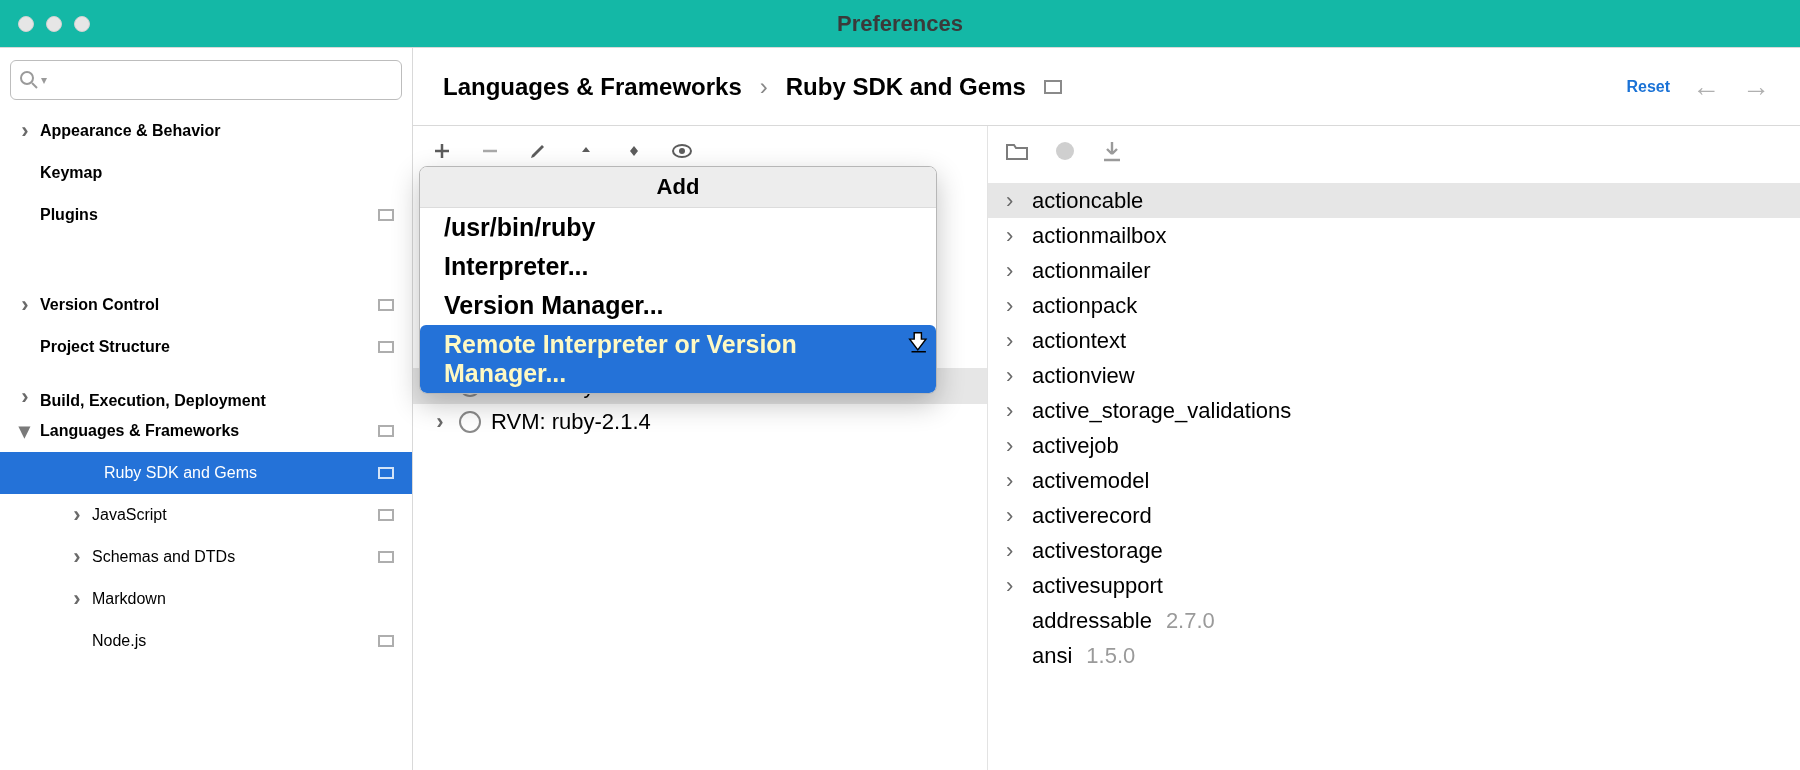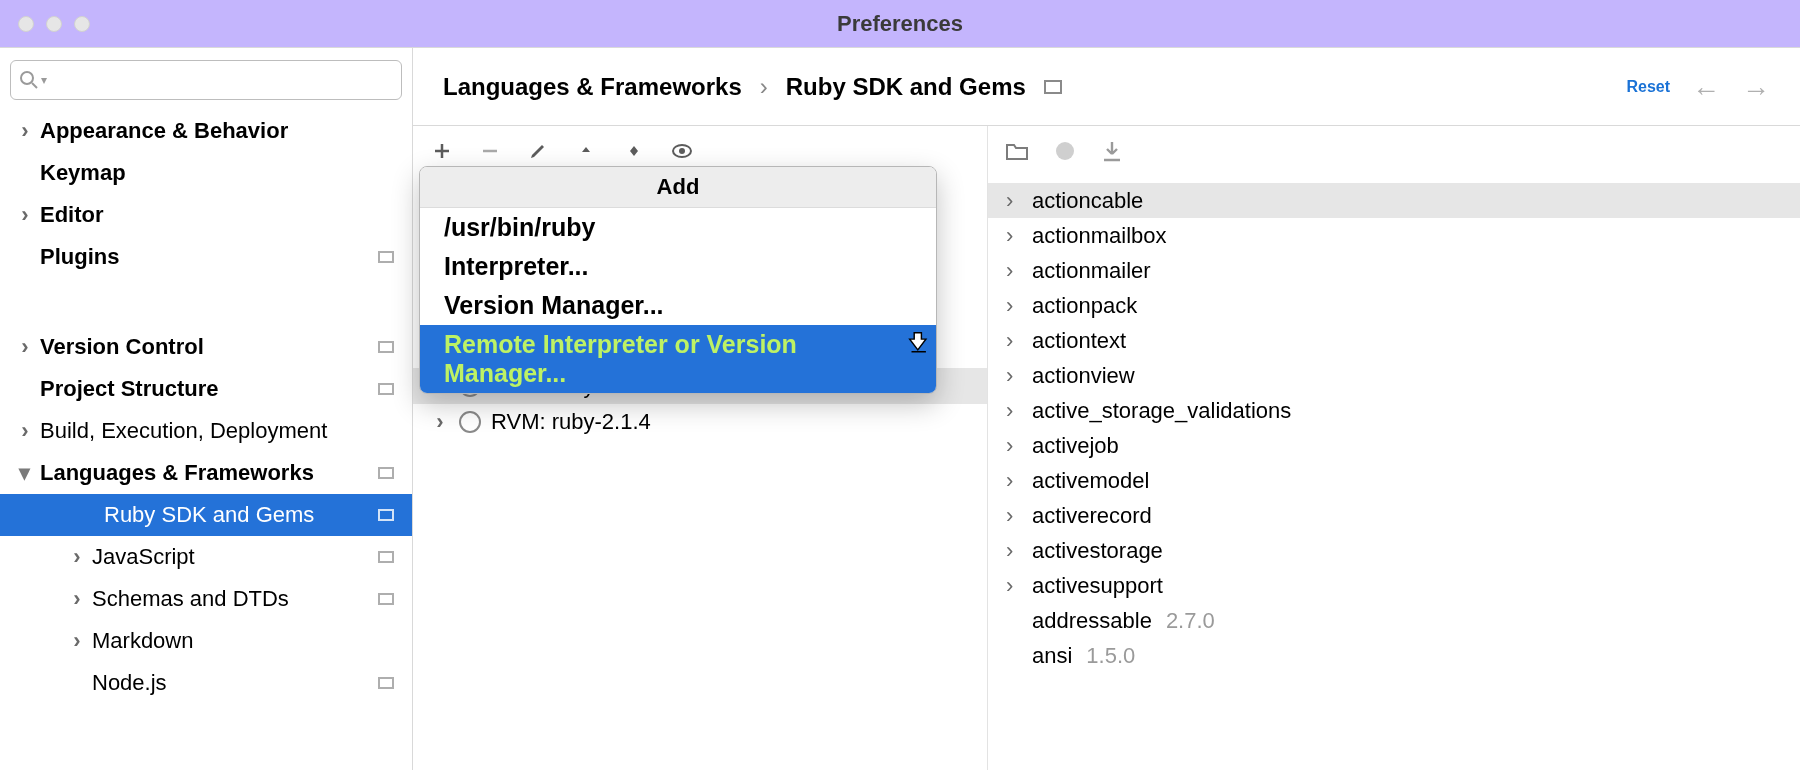--- a/index.html
+++ b/index.html
@@ -7,21 +7,21 @@
       font-family: -apple-system, BlinkMacSystemFont, "Segoe UI", sans-serif;
       font-size: 21px;
       color: #000;
       background: #fff;
       width: 1800px;
       height: 770px;
       overflow: hidden;
     }
     .titlebar {
       height: 48px;
-      background: #c4b5fd;
+      background: #14b8a6;
       border-bottom: 1px solid #d9d9d9;
       display: flex;
       align-items: center;
       position: relative;
     }
     .traffic-lights {
       display: flex;
       gap: 12px;
       padding-left: 18px;
     }
@@ -57,21 +57,21 @@
       display: flex;
       align-items: center;
       border: 1px solid #bdbdbd;
       border-radius: 6px;
       height: 40px;
       padding: 0 8px;
       margin-bottom: 10px;
     }
     .searchbox svg { flex-shrink: 0; }
     .tree {
-      font-size: 22px;
+      font-size: 16px;
       font-weight: 600;
     }
     .tree-row {
       display: flex;
       align-items: center;
       height: 42px;
       padding-left: 6px;
       position: relative;
       cursor: default;
     }
@@ -201,21 +201,22 @@
       font-size: 22px;
       padding: 7px 0;
       border-bottom: 1px solid #dcdcdc;
     }
     .popup-item {
       font-size: 25px;
       padding: 5px 24px;
     }
     .popup-item.selected {
       background: #2472d8;
-      color: #bef264;
+      color: #fef9c3;
+      border-radius: 6px;
     }
     .cursor {
       position: absolute;
       left: 494px;
       top: 205px;
       z-index: 20;
       color: #000;
       font-size: 26px;
     }
 
@@ -264,39 +265,35 @@
     <div class="tree" id="tree">
         <div class="tree-row" style="font-weight: 700;">
           <span class="chevron right"></span>
           <span class="label">Appearance &amp; Behavior</span>
         </div>
         <div class="tree-row" style="font-weight: 700;">
           <span class="chevron none"></span>
           <span class="label">Keymap</span>
         </div>
         <div class="tree-row" style="font-weight: 700;">
-          <span class="chevron right"></span>
-          <span class="label">Editor</span>
-        </div>
-        <div class="tree-row" style="font-weight: 700;">
           <span class="chevron none"></span>
           <span class="label">Plugins</span>
           <span class="box-icon"></span>
         </div>
         <div class="tree-row" style="font-weight: 700; margin-top: 48px;">
           <span class="chevron right"></span>
           <span class="label">Version Control</span>
           <span class="box-icon"></span>
         </div>
         <div class="tree-row" style="font-weight: 700;">
           <span class="chevron none"></span>
           <span class="label">Project Structure</span>
           <span class="box-icon"></span>
         </div>
-        <div class="tree-row" style="font-weight: 400;">
+        <div class="tree-row" style="font-weight: 700; align-items: flex-end;">
           <span class="chevron right"></span>
           <span class="label">Build, Execution, Deployment</span>
         </div>
         <div class="tree-row" style="font-weight: 700;">
           <span class="chevron down"></span>
           <span class="label">Languages &amp; Frameworks</span>
           <span class="box-icon"></span>
         </div>
         <div class="tree-row child selected" style="font-weight: 400;">
           <span class="chevron none"></span>

